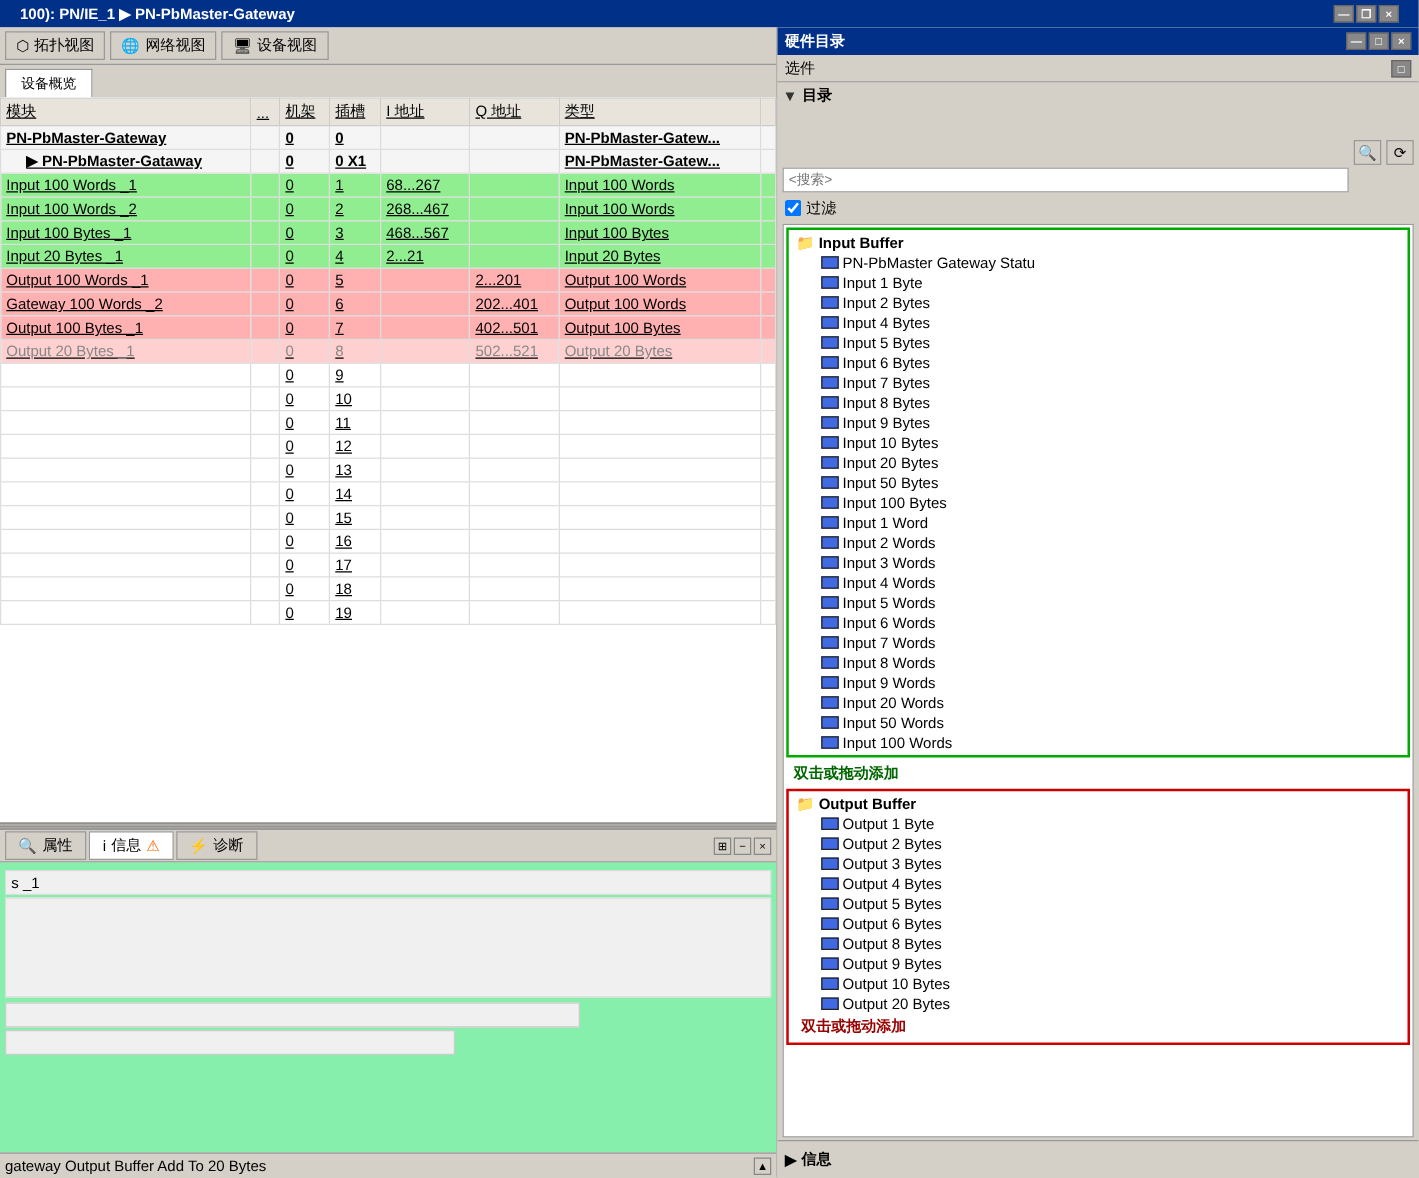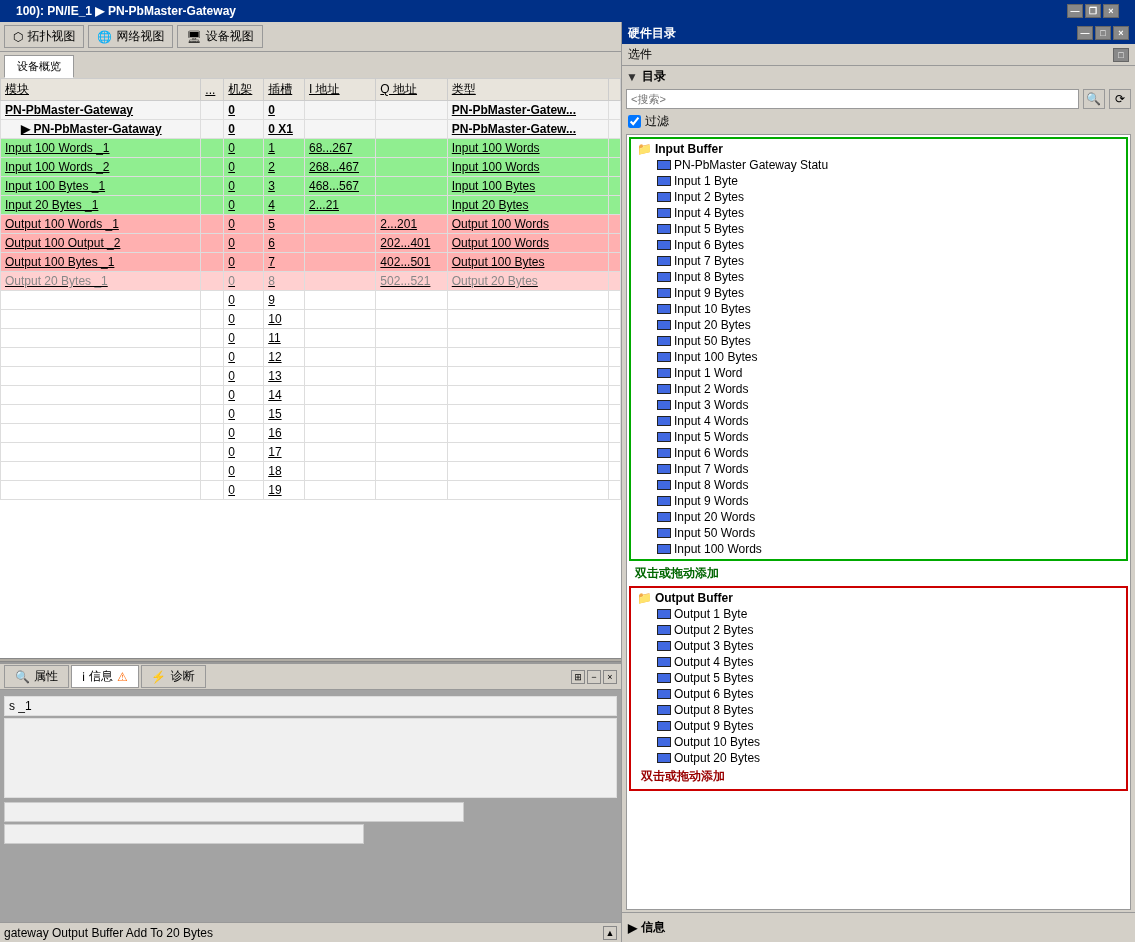--- a/index.html
+++ b/index.html
@@ -69,38 +69,38 @@
     .row-green { background: #90ee90; }
     .row-red { background: #ffb0b0; }
     .row-red-light { background: #ffd0d0; color: #888; }
     .row-normal { background: white; }
 
     
     .bottom-panel { height: 280px; background: #d4d0c8; border-top: 2px solid #999; display: flex; flex-direction: column; }
     .bottom-tabs { height: 26px; background: #d4d0c8; display: flex; align-items: center; border-bottom: 1px solid #999; padding: 0 4px; gap: 2px; }
     .bottom-tab { padding: 2px 10px; background: #d4d0c8; border: 1px solid #999; cursor: pointer; font-size: 11px; display: flex; align-items: center; gap: 4px; }
     .bottom-tab.active { background: white; }
-    .bottom-content { flex: 1; background: #a3a3a3; overflow: auto; padding: 4px; }
+    .bottom-content { flex: 1; background: #86efac; overflow: auto; padding: 4px; }
     .bottom-row { height: 20px; background: #f0f0f0; margin: 2px 0; border: 1px solid #ddd; display: flex; align-items: center; padding: 0 4px; font-size: 11px; }
     .status-bar { height: 20px; background: #d4d0c8; border-top: 1px solid #999; display: flex; align-items: center; padding: 0 4px; font-size: 11px; }
 
     
     .right-panel { width: 513px; background: #d4d0c8; display: flex; flex-direction: column; }
 
     
     .right-title-bar { height: 22px; background: #003087; color: white; display: flex; align-items: center; padding: 0 6px; font-size: 11px; font-weight: bold; }
 
     
     .catalog-header { height: 22px; background: #d4d0c8; display: flex; align-items: center; padding: 0 6px; font-size: 11px; border-bottom: 1px solid #999; }
 
     
     .catalog-content { flex: 1; display: flex; flex-direction: column; background: #d4d0c8; overflow: hidden; }
     .catalog-section { display: flex; align-items: center; padding: 2px 4px; font-size: 11px; font-weight: bold; cursor: pointer; }
     .catalog-search { display: flex; align-items: center; padding: 2px 4px; gap: 4px; }
-    .catalog-search input { flex: 1; height: 20px; border: 1px solid #999; padding: 0 4px; font-size: 11px; background: white; }
+    .catalog-search input { flex: 1; height: 20px; border: 1px solid #999; padding: 0 4px; font-size: 11px; background: white; margin-top: 45px; }
 
     .catalog-tree { flex: 1; background: white; overflow-y: auto; border: 1px solid #999; margin: 2px 4px; }
 
     .tree-item { display: flex; align-items: center; padding: 1px 4px; cursor: pointer; font-size: 11px; white-space: nowrap; }
 
     
     .info-section { height: 30px; background: #d4d0c8; border-top: 1px solid #999; display: flex; align-items: center; padding: 0 6px; font-size: 11px; font-weight: bold; cursor: pointer; }
 
     
     ::-webkit-scrollbar { width: 12px; height: 12px; }
@@ -232,21 +232,21 @@
                 <td>Output 100 Words _1</td>
                 <td></td>
                 <td>0</td>
                 <td>5</td>
                 <td></td>
                 <td>2...201</td>
                 <td>Output 100 Words</td>
                 <td></td>
               </tr>
               <tr class="row-red">
-                <td>Output 100 Output _2</td>
+                <td>Gateway 100 Words _2</td>
                 <td></td>
                 <td>0</td>
                 <td>6</td>
                 <td></td>
                 <td>202...401</td>
                 <td>Output 100 Words</td>
                 <td></td>
               </tr>
               <tr class="row-red">
                 <td>Output 100 Bytes _1</td>

